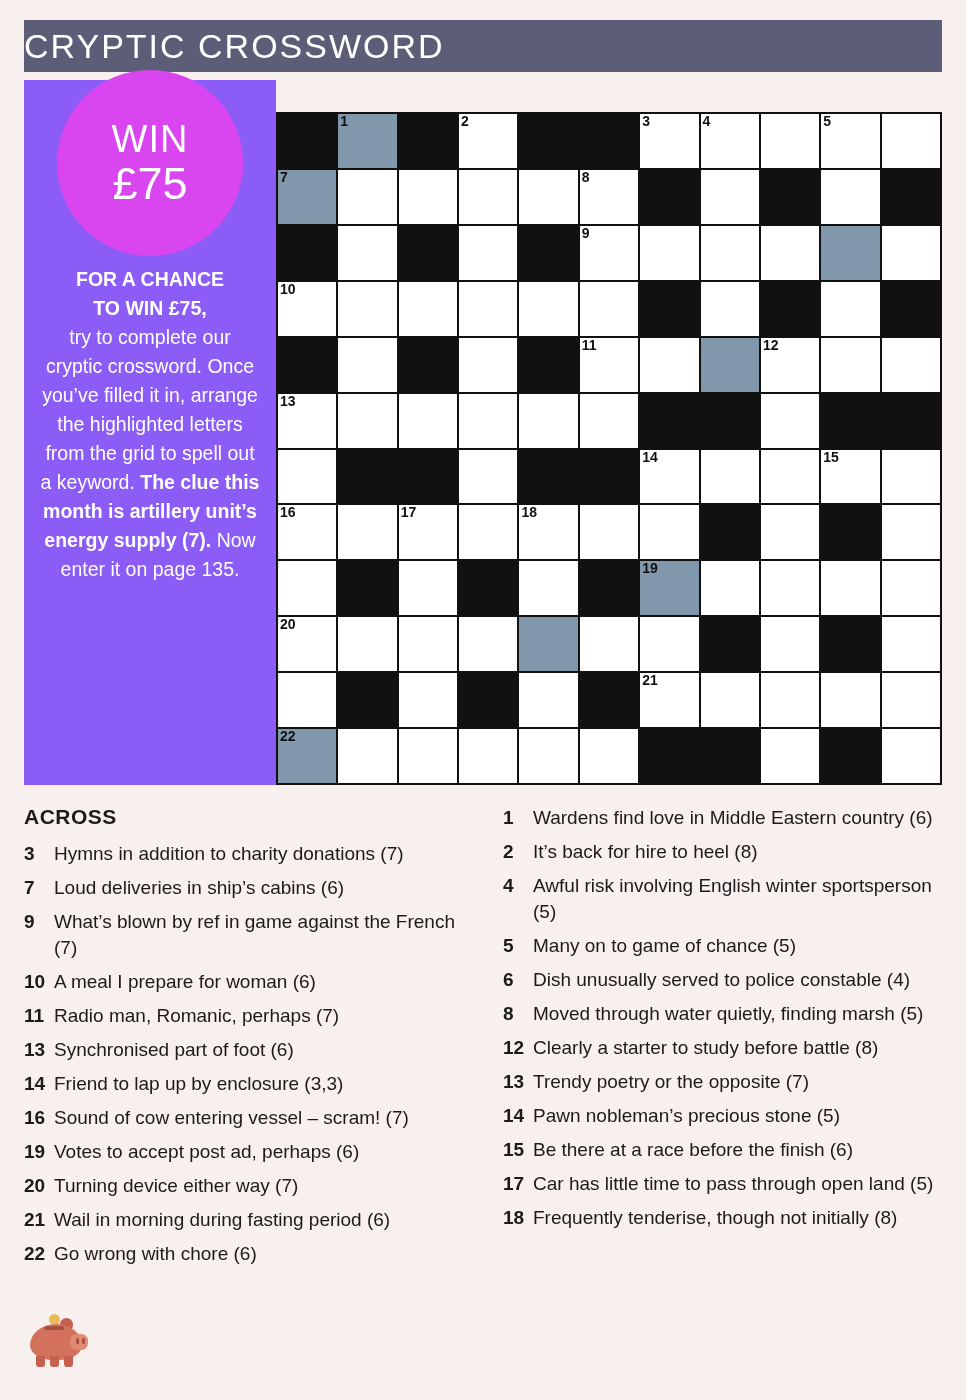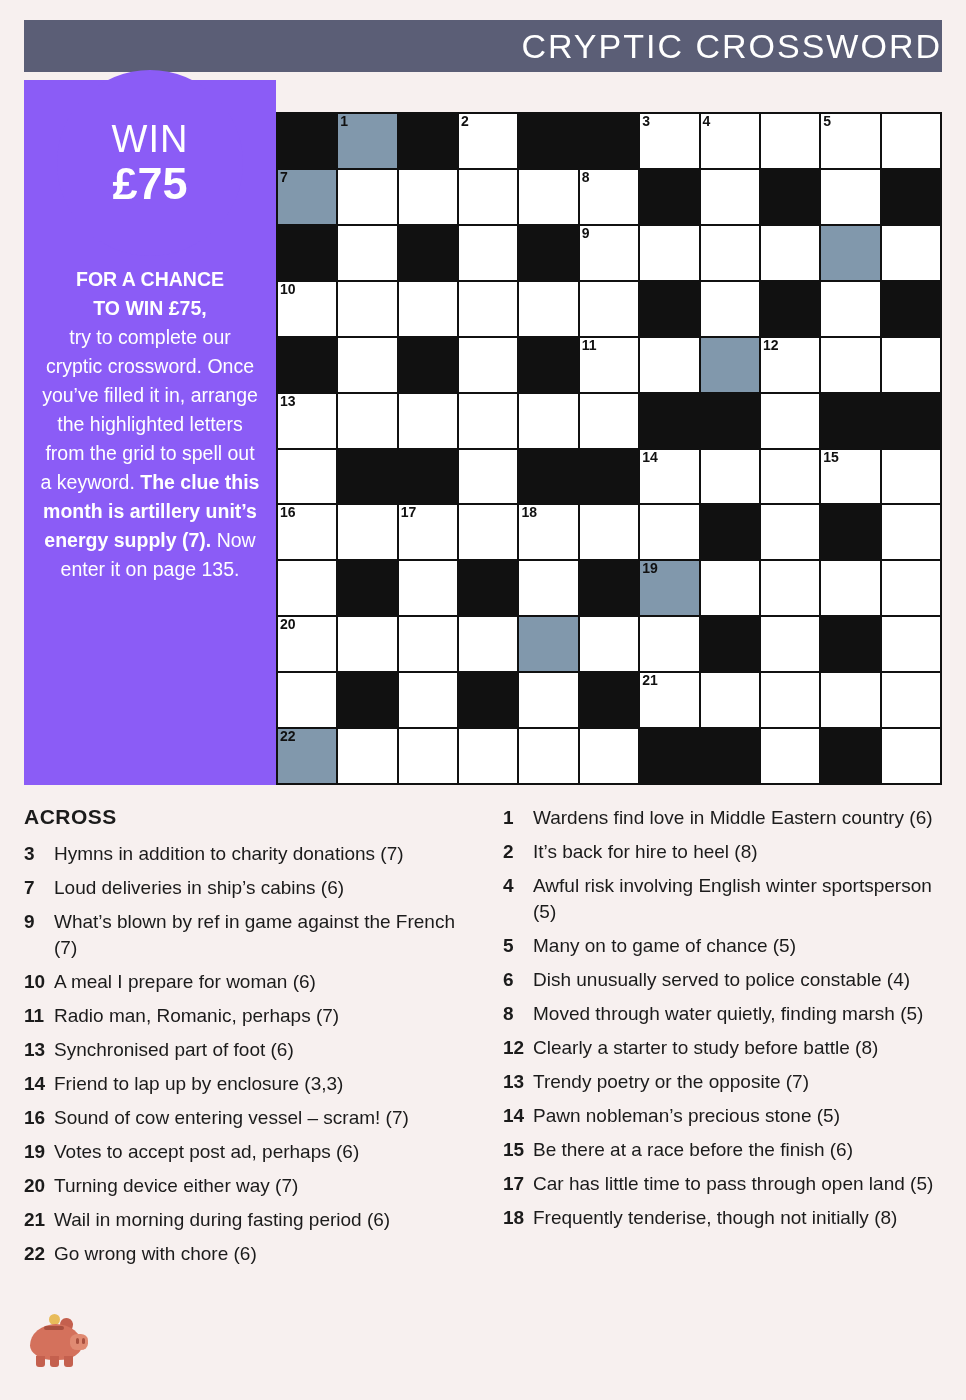--- a/index.html
+++ b/index.html
@@ -16,21 +16,21 @@
   
   .title-bar {
     position: absolute;
     left: 24px;
     top: 20px;
     width: 918px;
     height: 52px;
     background: #5b5e76;
     display: flex;
     align-items: center;
-    justify-content: flex-end;
+    justify-content: flex-start;
   }
   .title-bar .title-text {
     color: #ffffff;
     font-size: 34px;
     letter-spacing: 2px;
     font-weight: 400;
   }
 
   
   .side-panel {
@@ -54,36 +54,36 @@
   .side-text .b { font-weight: bold; }
 
   
   .win-badge {
     position: absolute;
     left: 57px;
     top: 70px;
     width: 186px;
     height: 186px;
     border-radius: 50%;
-    background: #8b5cf6;
+    background: #d946ef;
     color: #ffffff;
     display: flex;
     flex-direction: column;
     align-items: center;
     justify-content: center;
     z-index: 5;
   }
   .win-badge .win-word {
     font-size: 38px;
     letter-spacing: 1px;
     line-height: 42px;
   }
   .win-badge .win-amount {
     font-size: 45px;
-    font-weight: bold;
+    font-weight: normal;
     line-height: 48px;
   }
 
   
   .grid-wrap {
     position: absolute;
     left: 276px;
     top: 112px;
     width: 666px;
     height: 673px;

